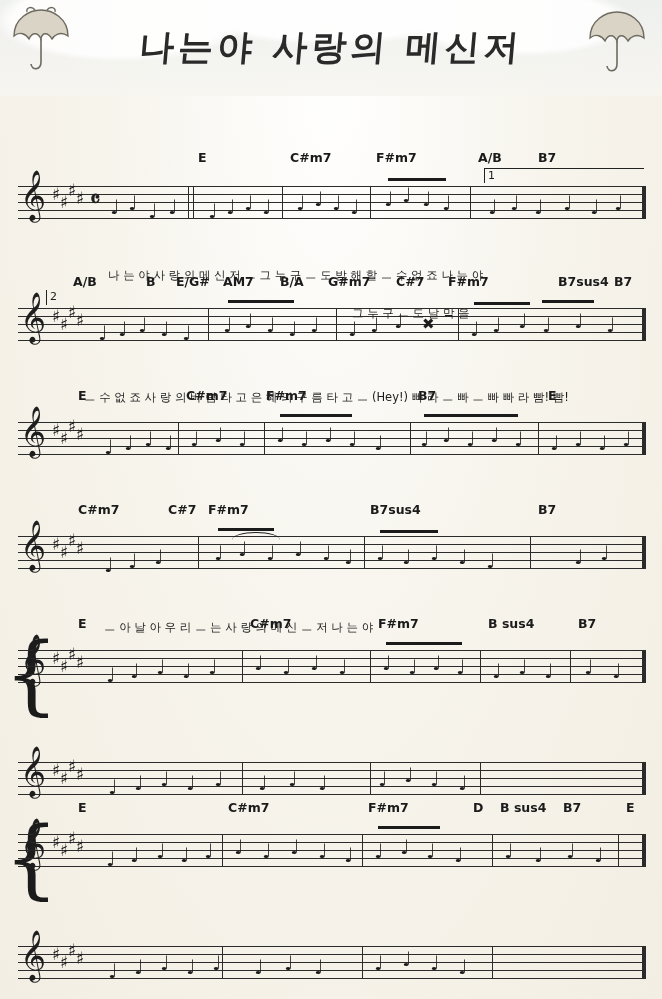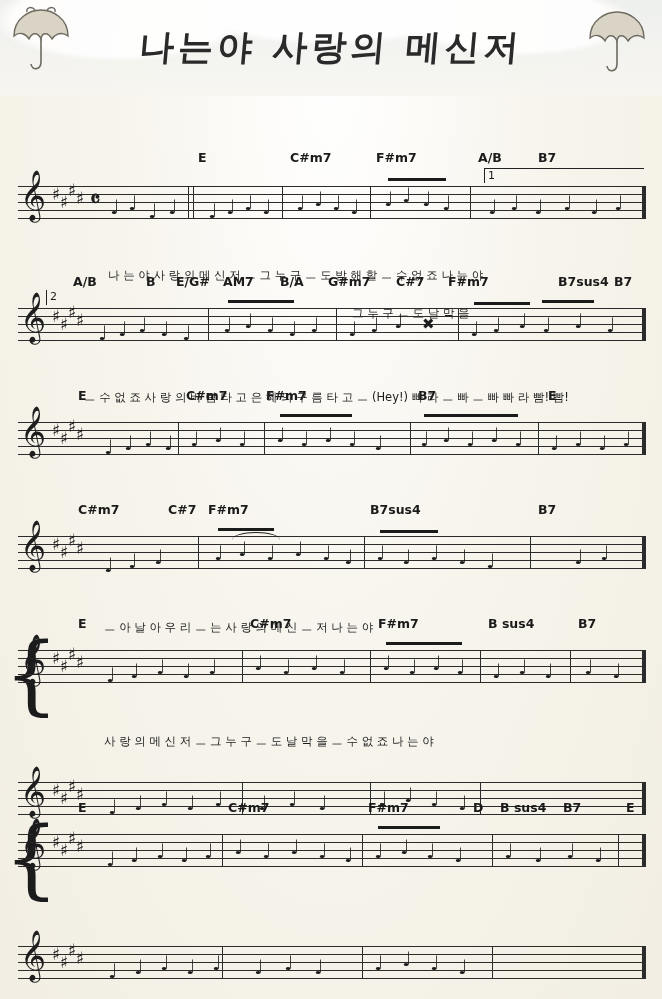--- a/index.html
+++ b/index.html
@@ -470,23 +470,20 @@
       <div class="note" style="left:414px; top:9px;">♩</div>
       <div class="note" style="left:438px; top:13px;">♩</div>
       <div class="note" style="left:474px; top:17px;">♩</div>
       <div class="note" style="left:500px; top:13px;">♩</div>
       <div class="note" style="left:526px; top:17px;">♩</div>
       <div class="note" style="left:566px; top:13px;">♩</div>
       <div class="note" style="left:594px; top:17px;">♩</div>
       <div class="beam" style="left:368px; top:-2px; width:76px;"></div>
     </div>
 
-    <div class="lyric-row" style="top:66px;">
-      <span class="lyric" style="left:86px;">사 랑 의 메 신 저 ㅡ       그 누 구 ㅡ 도 날 막 을 ㅡ 수 없 죠  나 는 야</span>
-    </div>
 
     <div class="staff" style="top:88px;">
       <div class="line"></div>
         <div class="line"></div>
         <div class="line"></div>
         <div class="line"></div>
         <div class="line"></div>
       <div class="clef">𝄞</div>
       <div class="keysig" style="left:34px;">♯</div>
       <div class="keysig" style="left:42px; top:12px;">♯</div>

